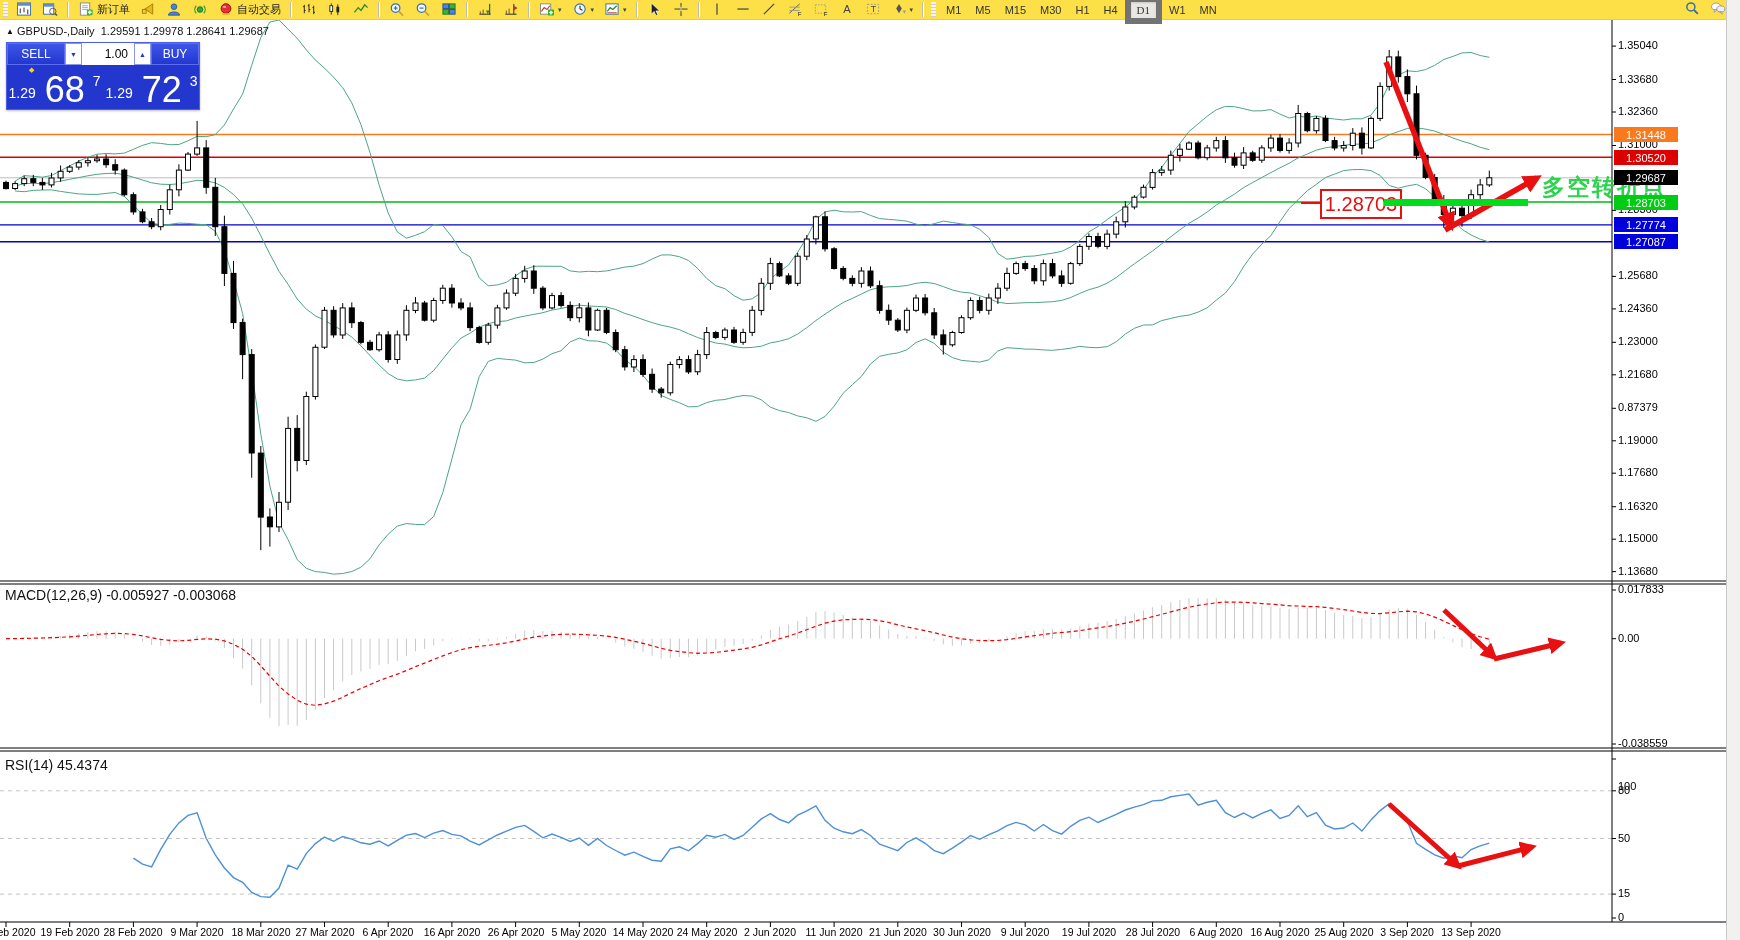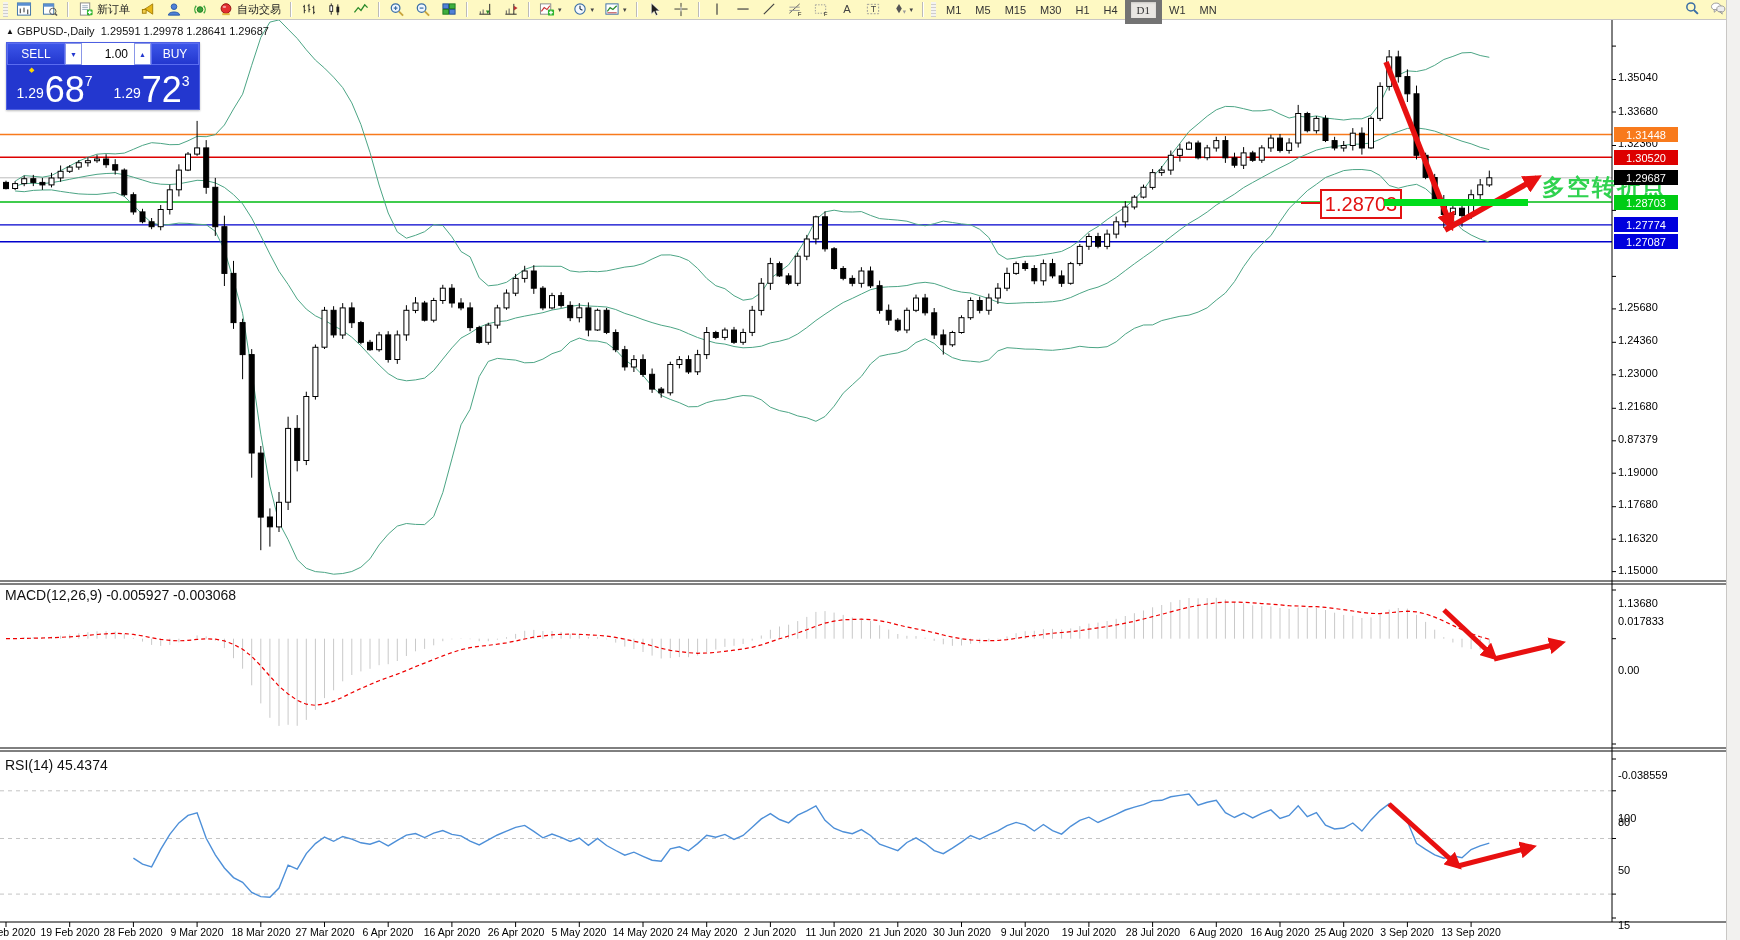--- a/index.html
+++ b/index.html
@@ -1,49 +1,49 @@
 <!DOCTYPE html>
 <html><head>
 <meta charset="utf-8">
 <style>
   html,body{margin:0;padding:0;background:#fff;font-family:"Liberation Sans",sans-serif;}
   #app{position:relative;width:1740px;height:940px;background:#fff;overflow:hidden;}
   
-  #toolbar{position:absolute;left:0;top:0;width:1740px;height:19px;background:#fef9c3;
+  #toolbar{position:absolute;left:0;top:0;width:1740px;height:19px;background:#fde047;
            border-bottom:1px solid #c8c6c4;display:flex;align-items:center;font-size:11px;color:#222;}
   .tb-sep{width:1px;height:15px;background:#bdbbb8;margin:0 4px;border-right:1px solid #fff;}
   .tb-grip{width:5px;height:15px;margin:0 3px;background:repeating-linear-gradient(0deg,#cfcdca 0 1px,#f4f3f1 1px 3px);}
   .tb-btn{display:flex;align-items:center;gap:3px;padding:1px 4px;border:1px solid transparent;border-radius:2px;height:15px;}
   .tb-btn svg{display:block;}
   .tb-label{font-size:11px;white-space:nowrap;}
   .tf-btn{padding:1px 6px;height:14px;display:flex;align-items:center;border:1px solid transparent;font-size:11px;color:#333;}
   .tf-active{background:#e9e7e3;border:6px solid #737373;box-shadow:inset 0 1px 2px #00000022;font-family:Liberation Serif, serif;}
   #tb-right{margin-left:auto;display:flex;align-items:center;margin-right:14px;gap:10px;}
   
   #plot-svg{position:absolute;left:0;top:20px;}
   #right-gutter{position:absolute;right:0;top:0;width:13px;height:940px;background:#f2f1ef;border-left:1px solid #c9c7c5;}
-  .axis-label{position:absolute;font-size:11px;color:#000;white-space:nowrap;margin-top:32px;}
+  .axis-label{position:absolute;font-size:11px;color:#000;white-space:nowrap;}
   .axis-badge{position:absolute;left:1614px;width:64px;height:15px;font-size:11px;color:#fff;
               display:flex;align-items:center;justify-content:center;}
   .date-label{position:absolute;top:926px;font-size:10.5px;color:#000;transform:translateX(-50%);white-space:nowrap;}
   .panel-label{position:absolute;left:5px;font-size:14px;color:#111;}
   #chart-title{position:absolute;left:6px;top:25px;font-size:11px;color:#111;}
   #chart-title .tri{font-size:8px;vertical-align:1px;}
   
   #trade{position:absolute;left:6px;top:42px;width:192px;height:66px;background:#2337cf;
          border:1px solid #4d5fe2;box-shadow:0 1px 2px #0004;font-family:"Liberation Sans",sans-serif;}
   #trade .row1{display:flex;height:22px;}
   .trade-btn{color:#fff;font-size:12px;display:flex;align-items:center;justify-content:center;
              background:linear-gradient(#3c55e8,#2337cf);border:1px solid #5a6cf0;cursor:pointer;}
   #sell-btn{width:56px;} #buy-btn{width:46px;}
   .spin-btn{width:15px;background:#fff;border:1px solid #8a97e8;color:#2337cf;font-size:7px;
             display:flex;align-items:center;justify-content:center;cursor:pointer;}
   #vol-field{flex:1;background:#fff;color:#000;font-size:12px;display:flex;align-items:center;justify-content:flex-end;padding-right:6px;}
   #trade .row2{display:flex;height:42px;margin-top:1px;}
-  .px-cell{flex:1;color:#fff;display:flex;align-items:flex-end;justify-content:center;padding-bottom:3px;}
+  .px-cell{flex:1;color:#fff;display:flex;align-items:flex-end;justify-content:center;padding-bottom:3px;gap:8px;}
   .px-cell .sm{font-size:14px;margin:0 1px 4px 0;}
   .px-cell .big{font-size:36px;line-height:30px;}
   .px-cell .sup{font-size:14px;margin-bottom:16px;}
   #sell-diamond{position:absolute;left:22px;top:23px;color:#ffd700;font-size:7px;}
   .cell-sep{width:2px;background:#2337cf;}
   
   #anno-box{position:absolute;left:1320px;top:189px;width:78px;height:26px;border:2px solid #e21212;background:#fff;
             color:#e21212;font-size:20px;display:flex;align-items:center;justify-content:center;letter-spacing:0px;}
   #anno-dash{position:absolute;left:1301px;top:202px;width:19px;height:2px;background:#e21212;}
   #anno-greenbar{position:absolute;left:1384px;top:199px;width:144px;height:7px;background:#00dd1c;}

